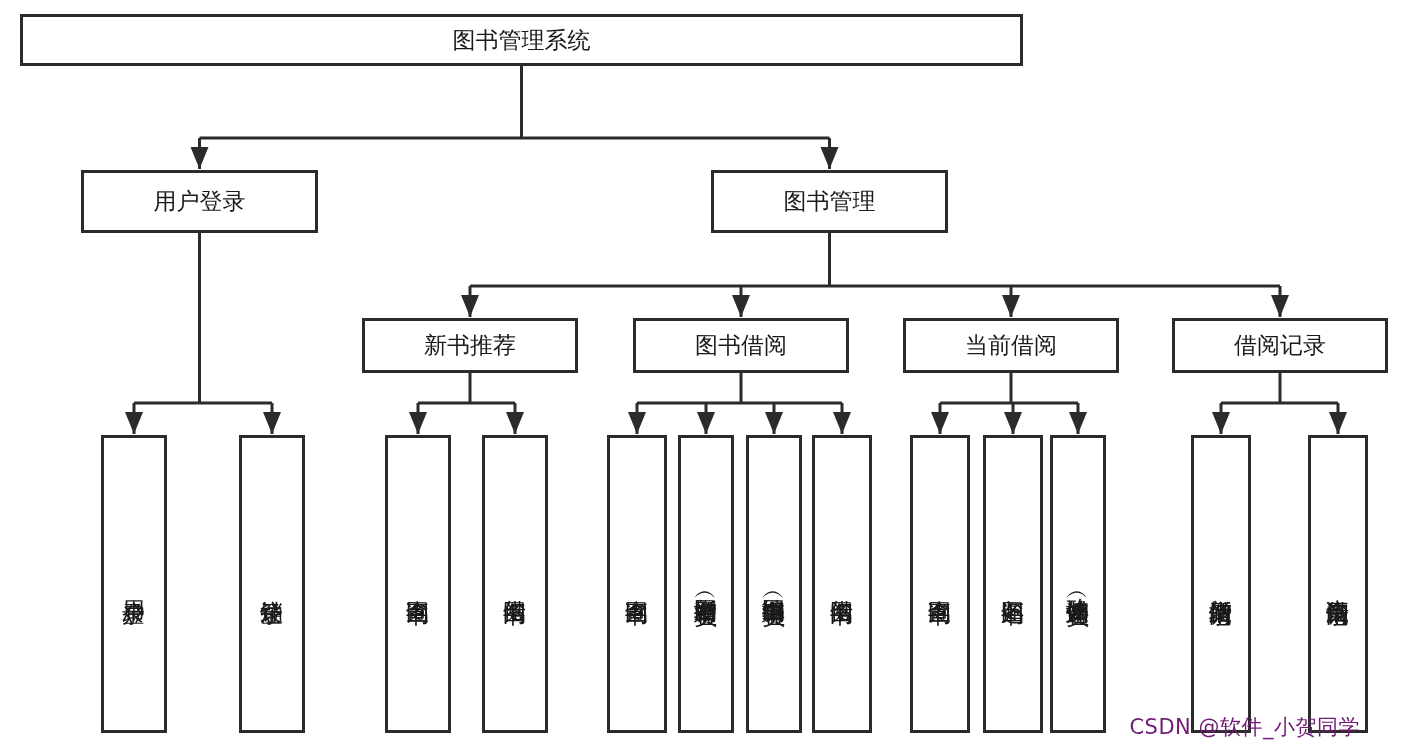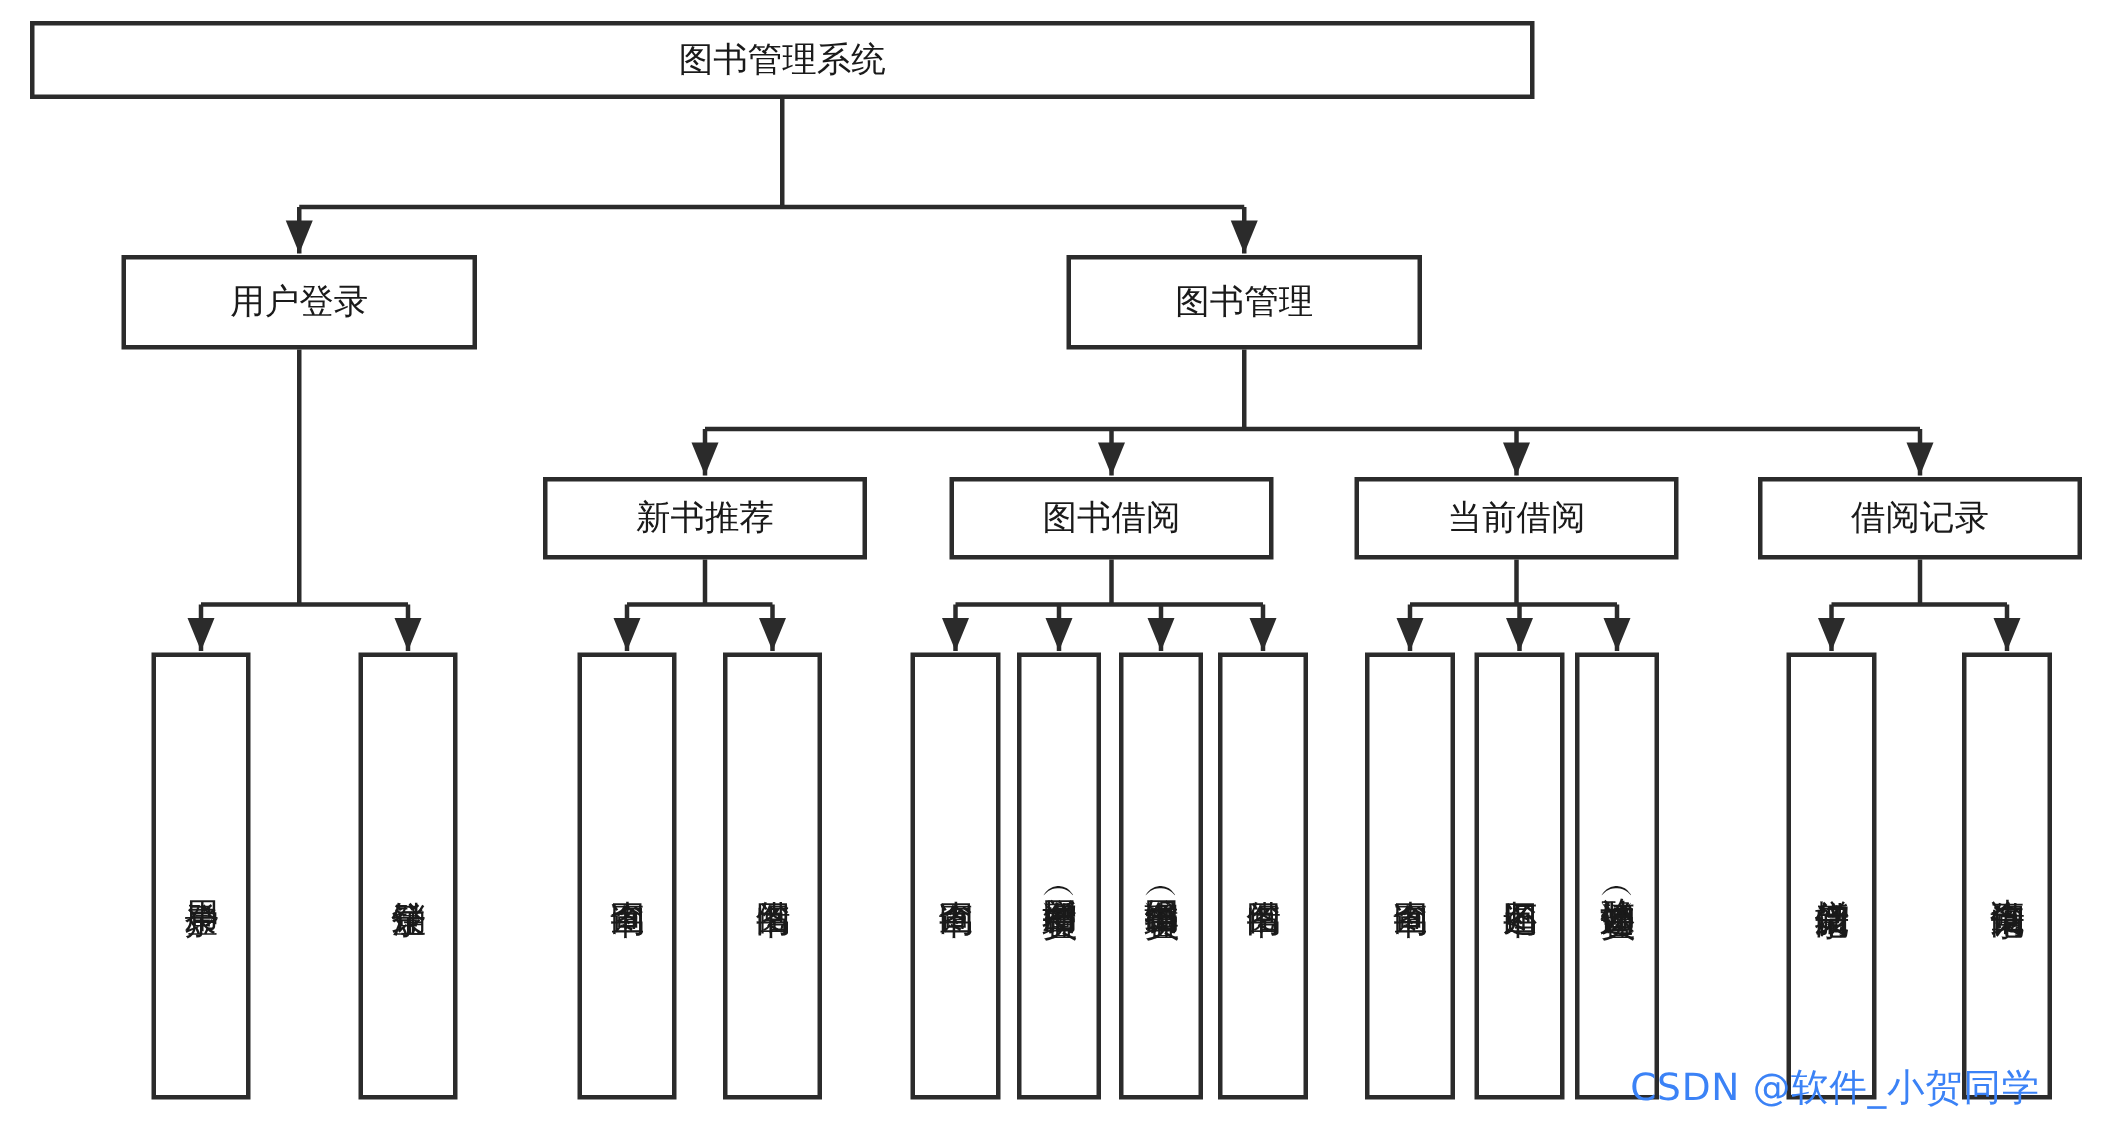--- a/index.html
+++ b/index.html
@@ -64,23 +64,23 @@
     writing-mode: vertical-rl;
     text-orientation: upright;
     letter-spacing: 1px;
     pointer-events: none;
     box-sizing: border-box;
   }
   .watermark {
     position: absolute;
     right: 8px;
     bottom: 6px;
-    color: #3b82f6;
-    font-family: "DejaVu Sans", "Liberation Sans", sans-serif;
-    font-size: 25px;
+    color: #701a75;
+    font-family: "DejaVu Sans", "Liberation Sans", sans-serif;
+    font-size: 21px;
     letter-spacing: 0.5px;
     white-space: nowrap;
   }
 </style>
 </head>
 <body>
 
 <div id="diagram-root">
   <svg id="diagram-svg" viewBox="0 0 1405 747">
     <g id="edge-layer">

